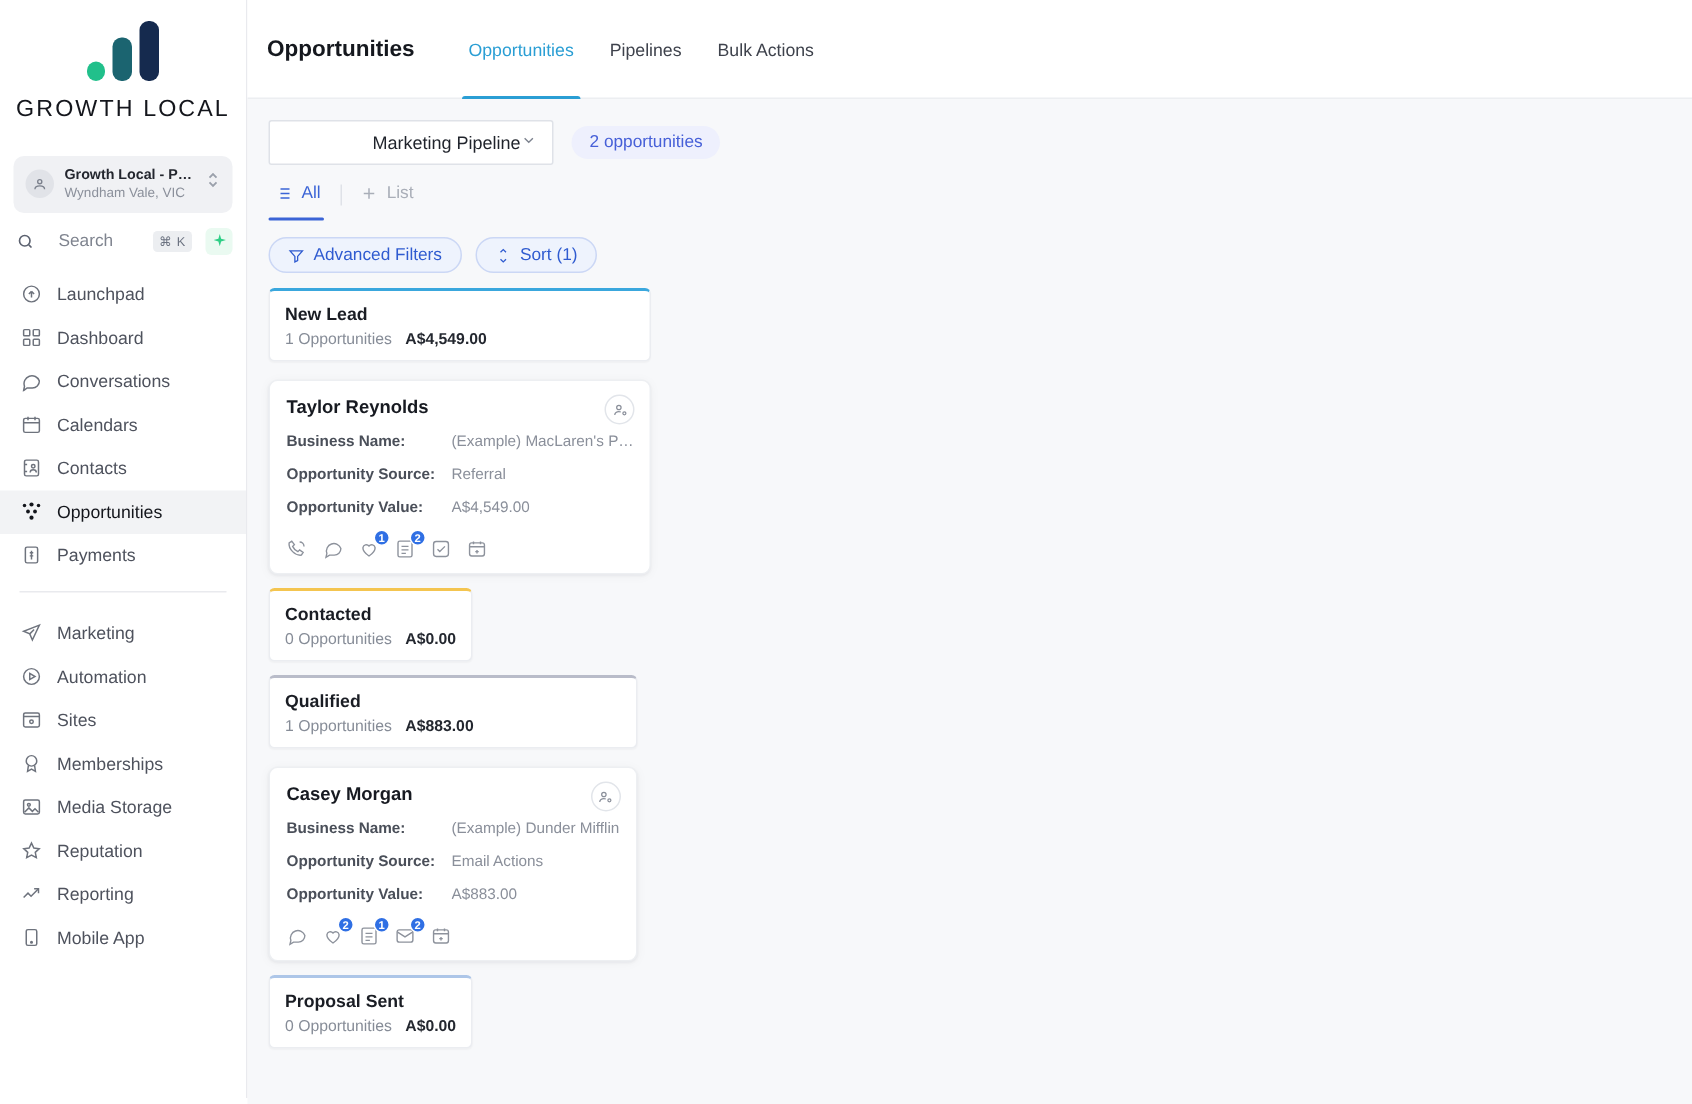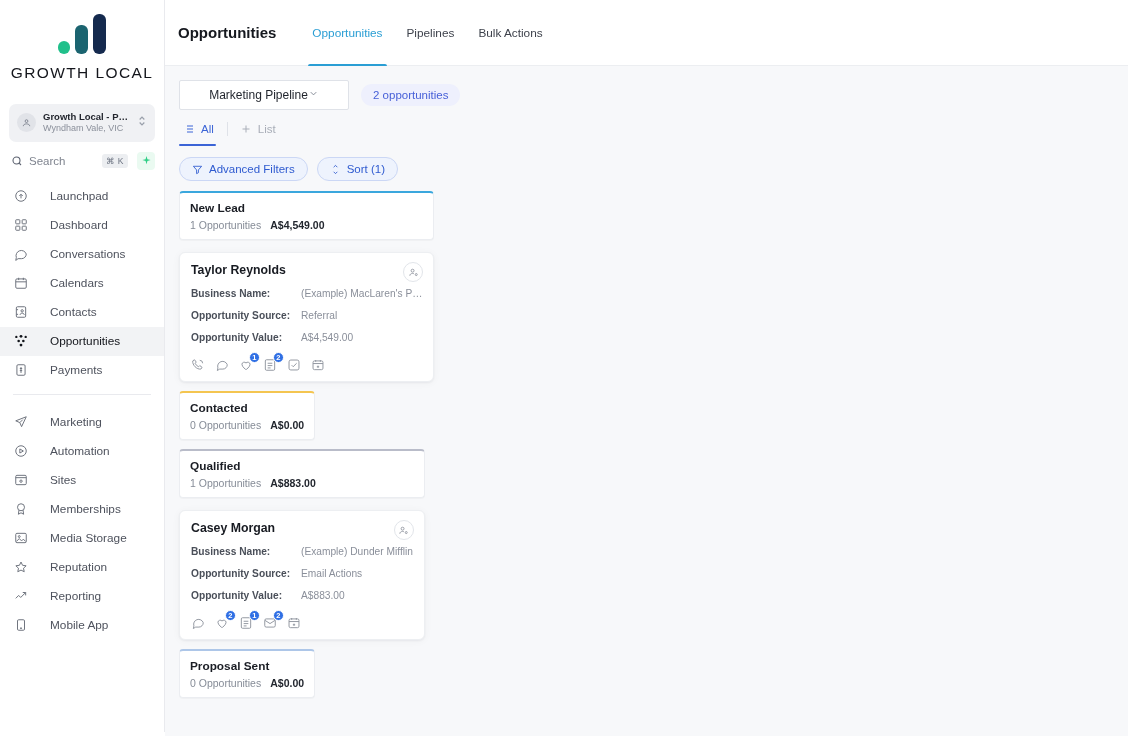--- a/index.html
+++ b/index.html
@@ -46,38 +46,38 @@
   .acct-txt { flex: 1; min-width: 0; }
   .acct-name {
     font-size: 9.5px; color: #23262e; font-weight: 600;
     white-space: nowrap; overflow: hidden; text-overflow: ellipsis; line-height: 1.25;
   }
   .acct-sub { font-size: 9px; color: #8b909b; line-height: 1.3; }
   .acct-chev { color: #9aa0ab; flex: 0 0 auto; }
 
   .searchrow { display: flex; align-items: center; gap: 5px; padding: 8px 9px 6px 9px; }
   .searchbox {
-    flex: 1; display: flex; align-items: center; gap: 6px;
+    flex: 1; display: flex; align-items: center; gap: 16px;
     padding: 4px 4px 4px 2px; cursor: text;
   }
   .searchbox .s-ico { color: #5c6270; display: flex; }
   .searchbox .s-ph { flex: 1; font-size: 11.5px; color: #7f848f; }
   .kbd {
     background: #eceef1; border-radius: 3px; font-size: 8.5px; color: #6b7280;
     padding: 2px 4px; letter-spacing: .5px;
   }
   .spark {
     width: 18px; height: 18px; border-radius: 4px; background: #eafaf1;
     display: flex; align-items: center; justify-content: center; color: #2fcf86;
     font-size: 11px; cursor: pointer;
   }
 
   .nav { padding-top: 4px; }
   .nav-item {
-    display: flex; align-items: center; gap: 22px;
+    display: flex; align-items: center; gap: 10px;
     padding: 7px 0 7px 13px; margin: 0;
     font-size: 11.8px; color: #4e525d; cursor: pointer; position: relative;
   }
   .nav-item .n-ico { width: 15px; height: 15px; display: flex; align-items: center; justify-content: center; color: #6e737d; flex: 0 0 15px; }
   .nav-item.active { background: #f2f3f5; color: #13151b; font-weight: 500; }
   .nav-item.active .n-ico { color: #13151b; }
   .nav-sep { height: 1px; background: #e9eaee; margin: 9px 13px 9px 13px; }
 
   
   .main { flex: 1; height: 736px; display: flex; flex-direction: column; background: #f7f8fa; min-width: 0; }
@@ -96,23 +96,23 @@
   }
   .tab.active { color: #2a9ed4; }
   .tab.active::after {
     content: ""; position: absolute; left: 8px; right: 8px; bottom: 0;
     height: 2px; background: #2a9ed4; border-radius: 2px 2px 0 0;
   }
 
   .subbar { padding: 14px 0 0 0; flex: 0 0 auto; }
   .subbar-row1 { display: flex; align-items: center; gap: 12px; padding: 0 14px; }
   .pipeline-select {
-    width: 170px; height: 30px; background: #ffffff;
+    width: 190px; height: 30px; background: #ffffff;
     border: 1px solid #dfe2e8; border-radius: 2px;
-    display: flex; align-items: center; justify-content: center;
+    display: flex; align-items: center; justify-content: flex-end;
     padding: 0 10px; font-size: 12px; color: #1f232b; cursor: pointer;
   }
   .pipeline-select .chev { color: #7c828e; }
   .opp-badge {
     background: #eef0fd; color: #4760d8; font-size: 11.5px;
     border-radius: 13px; padding: 5px 12px; font-weight: 400;
   }
 
   .viewtabs { display: flex; align-items: center; gap: 0; padding: 8px 14px 0 14px; }
   .vtab {

